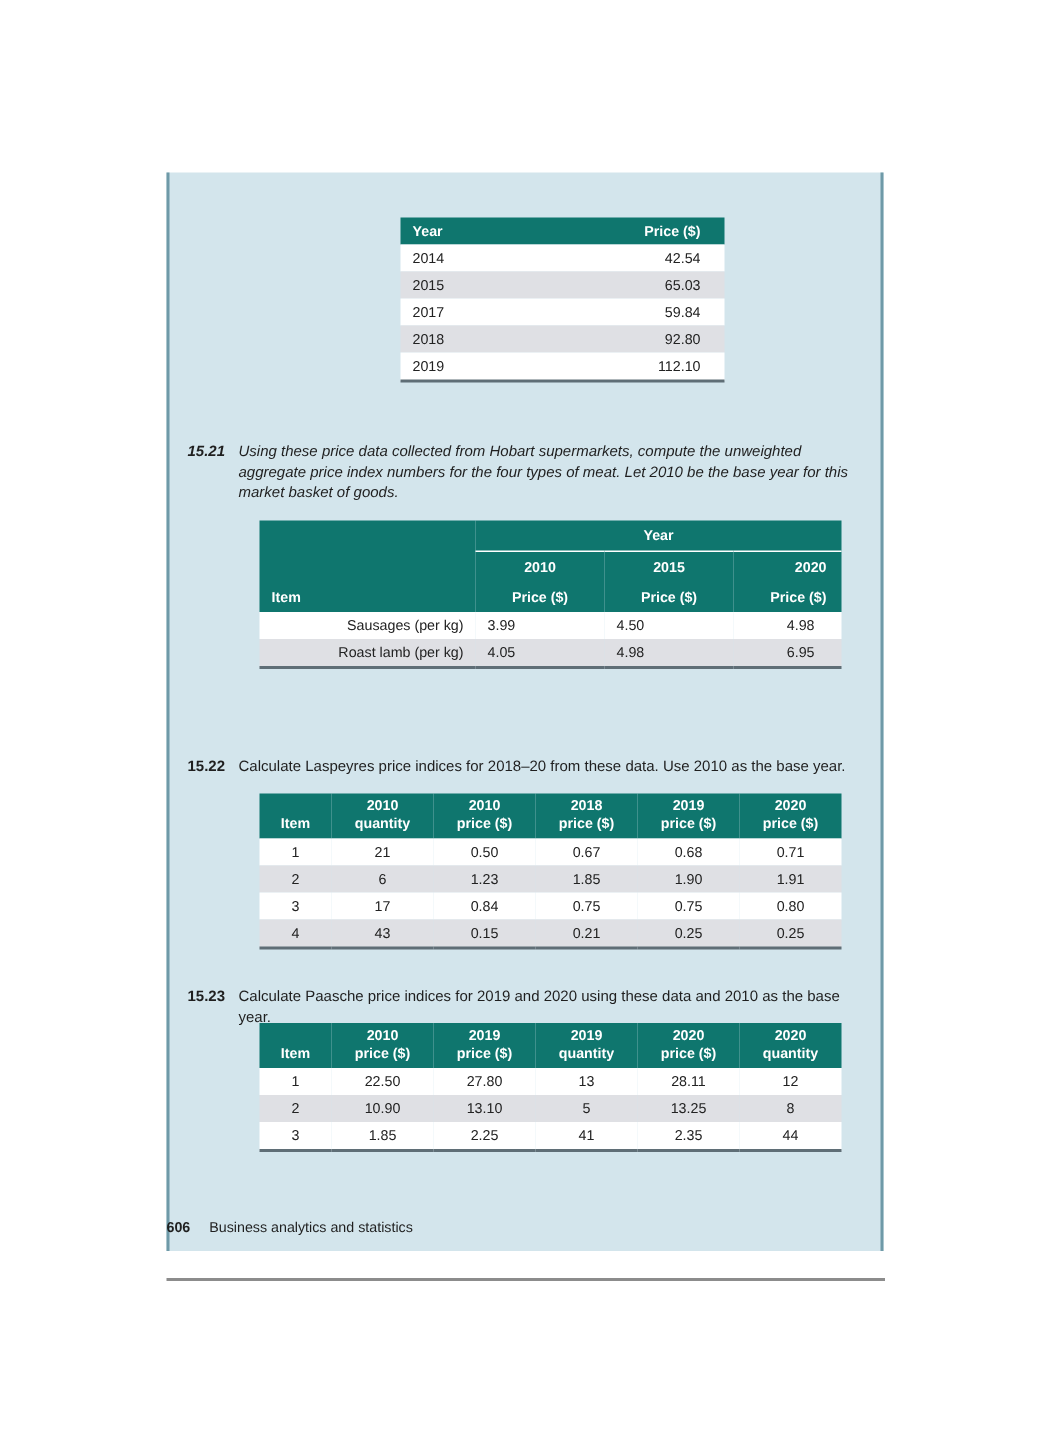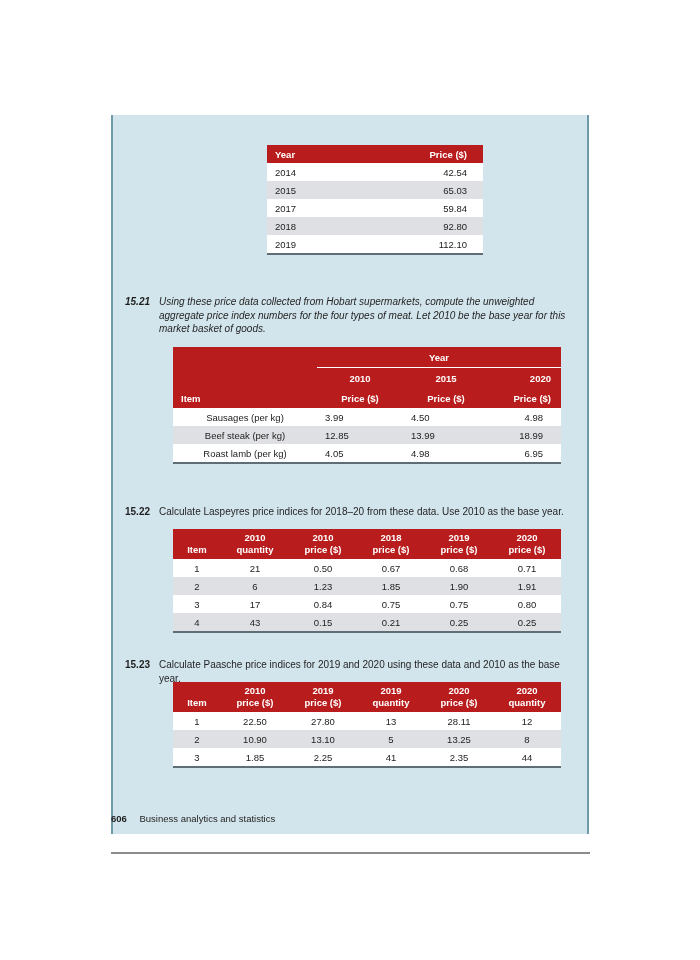--- a/index.html
+++ b/index.html
@@ -6,21 +6,21 @@
   body {
     width: 700px; height: 960px; background: #ffffff; position: relative;
     font-family: "Liberation Sans", sans-serif; color: #1f1f1f; overflow: hidden;
   }
   .box {
     position: absolute; left: 111px; top: 115px; width: 478px; height: 719px;
     background: #d3e5ec; border-left: 2px solid #6f9aa8; border-right: 2px solid #6f9aa8;
     box-sizing: border-box;
   }
   table { border-collapse: collapse; position: absolute; font-size: 9.5px; }
-  th { background: #b91c1c; color: #ffffff; font-weight: bold; }
+  th { background: #0f766e; color: #ffffff; font-weight: bold; }
   td { color: #222; }
   tbody tr:nth-child(odd) td { background: #ffffff; }
   tbody tr:nth-child(even) td { background: #dfe0e4; }
   tbody tr:last-child td { border-bottom: 2px solid #5f6e76; }
 
   
   #t1 { left: 267px; top: 145px; width: 216px; }
   #t1 th { height: 18px; padding: 0 8px; }
   #t1 td { height: 18px; padding: 0 8px; }
   #t1 .l { text-align: left; }
@@ -31,21 +31,21 @@
   .q .txt { position: absolute; left: 34px; top: 0; width: 420px; }
 
   
   #t2 { left: 173px; top: 347px; width: 388px; }
   #t2 th { height: 20px; padding: 0 8px; }
   #t2 .yearrow th { height: 20px; }
   #t2 .yearcell { text-align: center; border-bottom: 1px solid #ffffff; }
   #t2 .c { text-align: center; }
   #t2 .rr { text-align: right; padding-right: 10px; }
   #t2 td { height: 18px; padding: 0 8px; }
-  #t2 td.l { text-align: center; }
+  #t2 td.l { text-align: right; }
   #t2 td.c { text-align: left; }
   #t2 td.rr { text-align: right; padding-right: 18px; }
 
   
   .tq { left: 173px; width: 388px; }
   .tq th { height: 30px; padding: 0 4px; text-align: center; line-height: 12px; }
   .tq td { height: 18px; text-align: center; padding: 0 4px; }
 
   #t3 { top: 529px; }
   #t4 { top: 682px; }
@@ -121,26 +121,20 @@
     </tr>
   </thead>
   <tbody>
     <tr>
         <td class="l">Sausages (per kg)</td>
         <td class="c">3.99</td>
         <td class="c">4.50</td>
         <td class="rr">4.98</td>
       </tr>
     <tr>
-        <td class="l">Beef steak (per kg)</td>
-        <td class="c">12.85</td>
-        <td class="c">13.99</td>
-        <td class="rr">18.99</td>
-      </tr>
-    <tr>
         <td class="l">Roast lamb (per kg)</td>
         <td class="c">4.05</td>
         <td class="c">4.98</td>
         <td class="rr">6.95</td>
       </tr>
   </tbody>
 </table>
 
 <div class="q" style="top:505px;">
   <span class="num">15.22</span>

